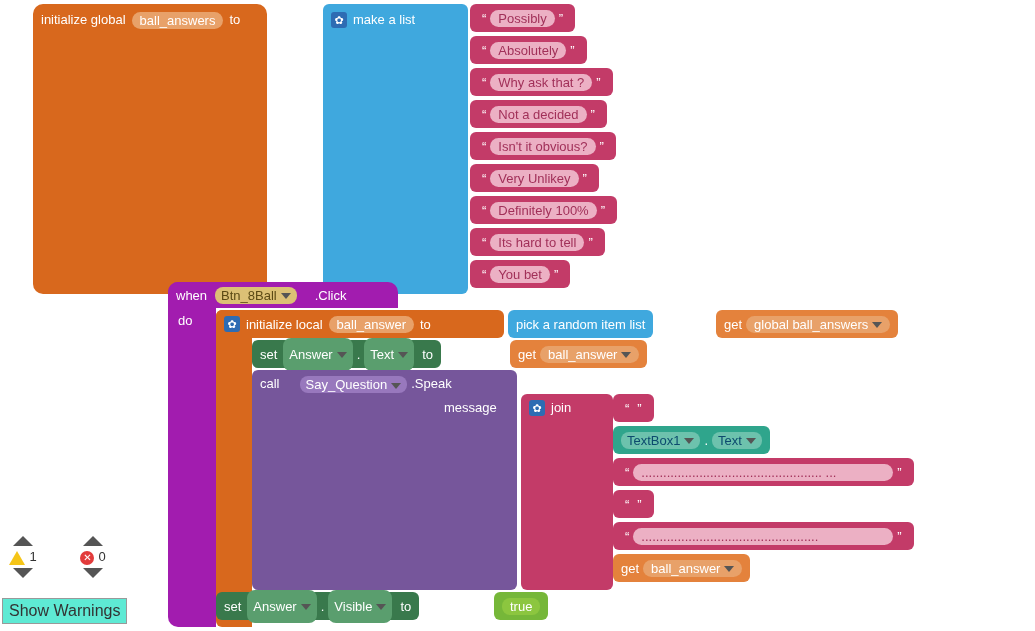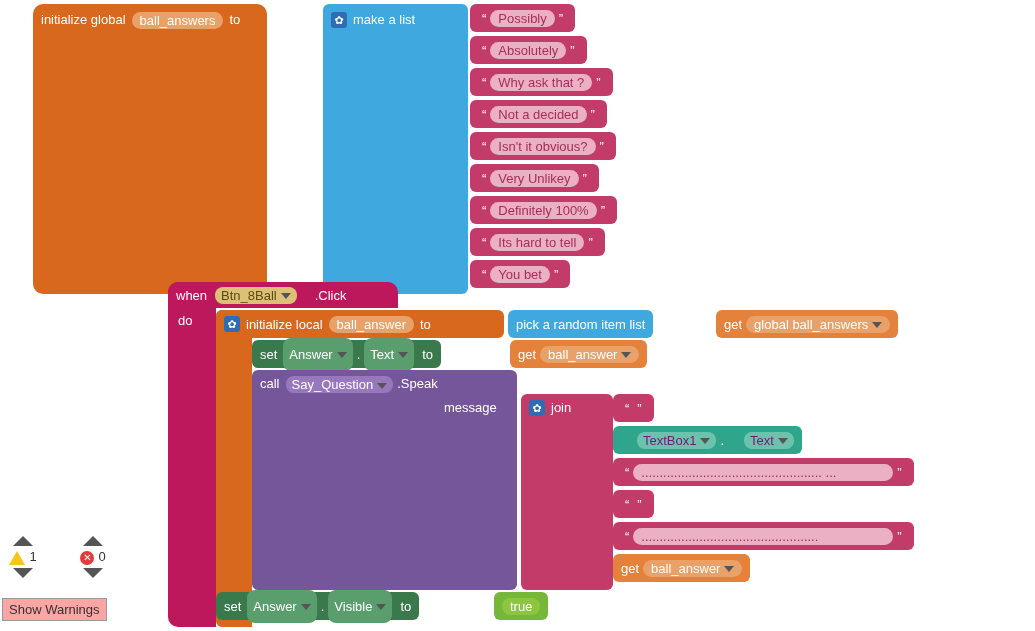--- a/index.html
+++ b/index.html
@@ -3,36 +3,36 @@
 <meta charset="utf-8">
 <style>
   * { box-sizing: border-box; margin:0; padding:0; }
   body { font-family: Arial, Helvetica, sans-serif; font-size: 13px; background:#fff; width:1035px; height:631px; position:relative; overflow:hidden; }
   .block { border-radius:6px; color:#fff; display:flex; align-items:center; padding:4px 8px; position:absolute; white-space:nowrap; }
   .orange { background:#d8681d; }
   .orange2 { background:#e4823c; }
   .blue { background:#3fa8de; }
   .pink { background:#c33b68; }
   .pink-light { background:#ecb0c4; color:#a13059; border-radius:10px; padding:1px 8px; }
-  .mustard { background:#be185d; }
+  .mustard { background:#a21caf; }
   .purple { background:#76569b; }
   .green { background:#39794c; }
   .teal { background:#2fa58c; }
   .lightgreen{background:#8cc63f;}
   .limegreen{background:#76b739;}
   .field-orange { background:#e8a169; color:#fff; border-radius:10px; padding:1px 8px; }
   .field-green { background:#5a9e6e; color:#fff; border-radius:8px; padding:9px 6px; }
   .field-purple { background:#9878bd; color:#fff; border-radius:8px; padding:1px 6px; }
-  .field-teal { background:#6dc2ad; color:#701a75; border-radius:8px; padding:1px 6px;margin-left:16px; }
+  .field-teal { background:#6dc2ad; color:#0c4a6e; border-radius:8px; padding:1px 6px; }
   .field-mustard{background:#dcc075;color:#5c4a15;border-radius:8px;padding:1px 6px;}
   .tri { width:0;height:0;border-left:5px solid transparent;border-right:5px solid transparent;border-top:6px solid #555;display:inline-block;margin-left:4px;vertical-align:middle;}
   .quote { color:#fff; margin:0 4px; }
   .gear { width:16px;height:16px;background:#2e6cb3;border-radius:3px;display:inline-flex;align-items:center;justify-content:center;color:#fff;font-size:11px;margin-right:6px;}
   .widepink { min-width:260px; }
-  .show-btn { position:absolute; left:2px; top:598px; background:#fca5a5; border:1px solid #999; padding:3px 6px; font-size:13px; color:#333;}
+  .show-btn { position:absolute; left:2px; top:598px; background:#5eead4; border:1px solid #999; padding:3px 6px; font-size:16px; color:#333;}
   .arrow-up {width:0;height:0;border-left:10px solid transparent;border-right:10px solid transparent;border-bottom:10px solid #555;display:block;margin:0 auto;}
   .arrow-down{width:0;height:0;border-left:10px solid transparent;border-right:10px solid transparent;border-top:10px solid #555;display:block;margin:0 auto;}
   .warn-icon{display:inline-block;width:0;height:0;border-left:8px solid transparent;border-right:8px solid transparent;border-bottom:14px solid #f5c518;position:relative;margin-right:4px;vertical-align:middle;}
   .err-icon{display:inline-block;width:14px;height:14px;background:#e23b3b;border-radius:50%;color:#fff;text-align:center;line-height:14px;font-size:10px;margin-right:4px;vertical-align:middle;}
   .status-pair{position:absolute;font-size:13px;color:#333;width:34px;text-align:center;}
 </style>
 </head>
 <body>
 
 <div class="block orange" style="left:33px; top:4px; width:234px; height:290px; border-radius:10px; align-items:flex-start; padding-top:8px;">
@@ -129,21 +129,21 @@
   <span class="field-green"><span>Text</span><span class="tri"></span></span>
   <span style="margin-left:8px;">to</span>
 </div>
 
 <div class="block orange2" style="left:510px; top:340px; height:28px;">
   <span style="margin-right:4px;">get</span>
   <span class="field-orange"><span>ball_answer</span><span class="tri"></span></span>
 </div>
 
 <div class="block purple" style="left:252px; top:370px; width:265px; height:220px; align-items:flex-start; padding-top:6px;">
-  <span style="margin-right:6px;">call</span>
+  <span style="margin-right:20px;">call</span>
   <span class="field-purple"><span>Say_Question</span><span class="tri"></span></span>
   <span style="margin-left:4px;">.Speak</span>
 </div>
 <div style="position:absolute;left:444px;top:400px;color:#fff;">message</div>
 
 <div class="block pink" style="left:521px; top:394px; width:92px; height:196px; align-items:flex-start; padding-top:6px;">
   <span class="gear">✿</span>
   <span>join</span>
 </div>
 

